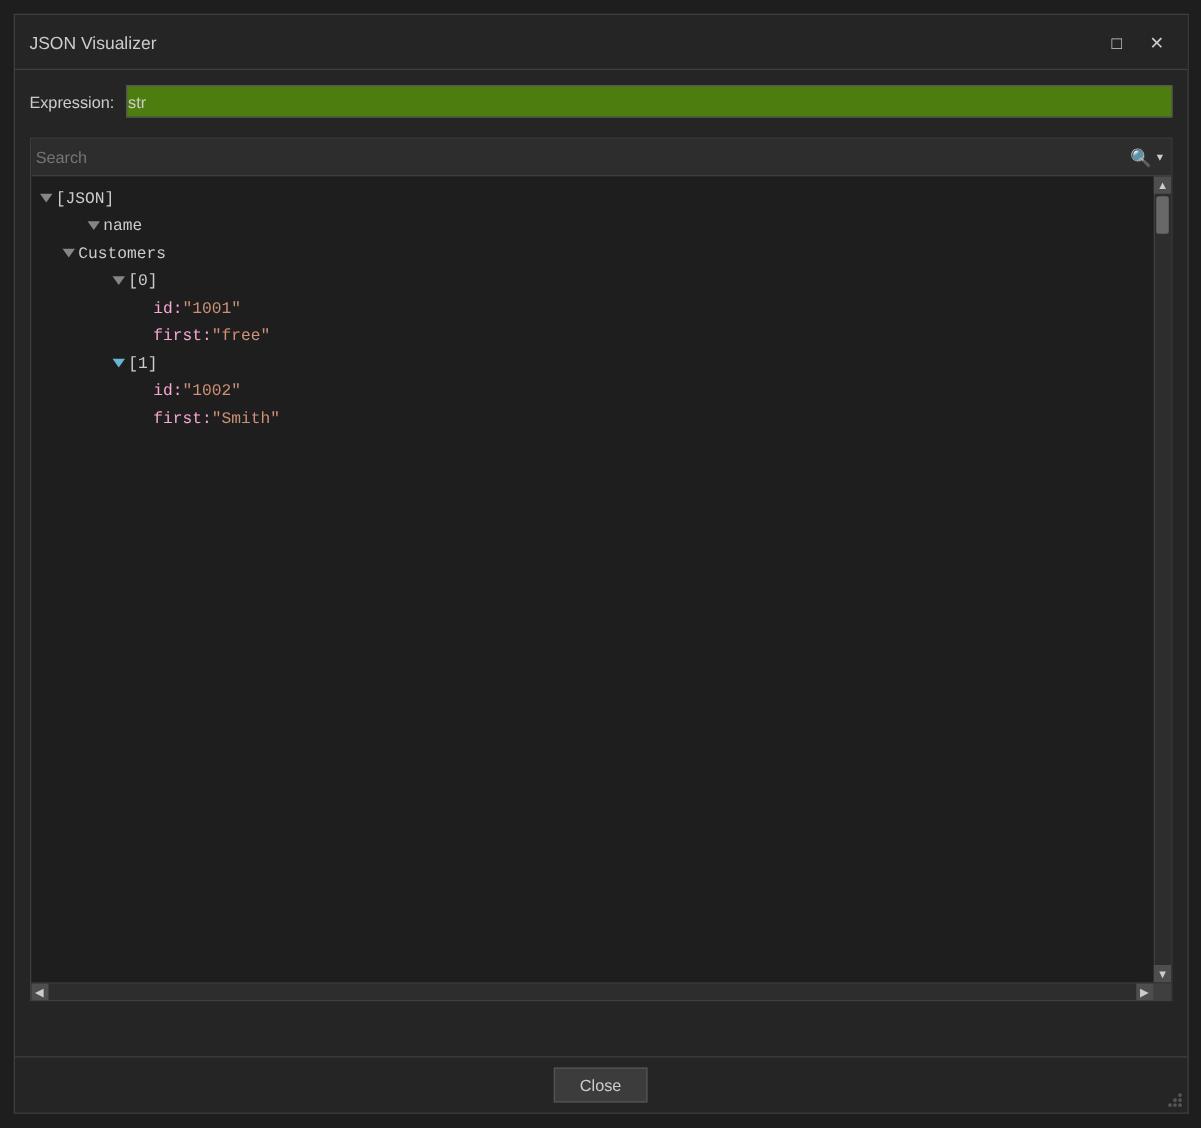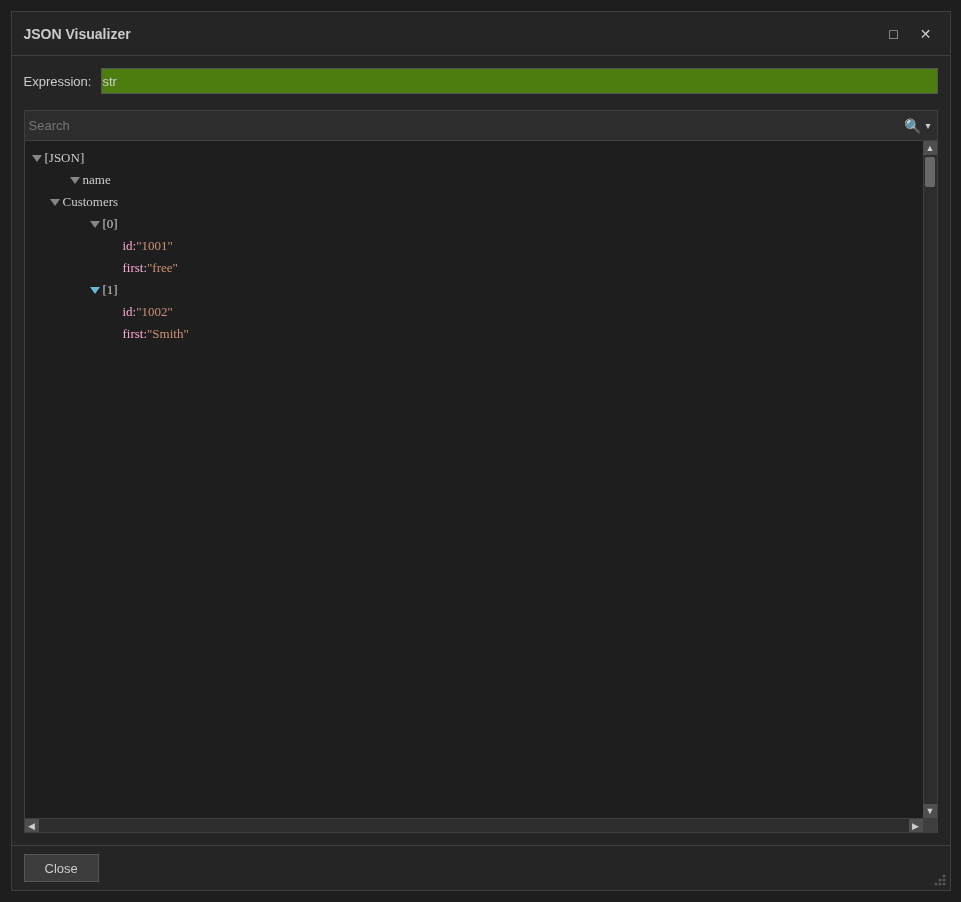--- a/index.html
+++ b/index.html
@@ -34,21 +34,21 @@
       justify-content: space-between;
       padding: 8px 12px;
       background: #252526;
       border-bottom: 1px solid #3f3f3f;
       height: 44px;
     }
 
     .title-bar-title {
       color: #cccccc;
       font-size: 14px;
-      font-weight: 700;
+      font-weight: 400;
     }
 
     .title-bar-controls {
       display: flex;
       gap: 8px;
     }
 
     .title-btn {
       width: 24px;
       height: 24px;
@@ -147,21 +147,21 @@
       flex: 1;
       overflow: hidden;
       position: relative;
       display: flex;
     }
 
     .tree-content {
       flex: 1;
       padding: 6px 0;
       overflow: hidden;
-      font-family: Liberation Serif, serif;
+      font-family: Liberation Mono, monospace;
       font-size: 13px;
       color: #cccccc;
     }
 
     .tree-node {
       display: flex;
       align-items: center;
       height: 22px;
       padding-left: 0;
       white-space: nowrap;
@@ -269,23 +269,24 @@
 
     .hscroll-corner {
       width: 14px;
       height: 14px;
       background: #3f3f3f;
       flex-shrink: 0;
     }
 
     .footer {
       display: flex;
-      justify-content: flex-start;
+      justify-content: center;
       padding: 8px 12px;
       border-top: 1px solid #3f3f3f;
+      margin-top: 32px;
     }
 
     .close-btn {
       background: #3c3c3c;
       border: 1px solid #555;
       color: #cccccc;
       padding: 4px 20px;
       font-size: 13px;
       cursor: pointer;
       height: 28px;

